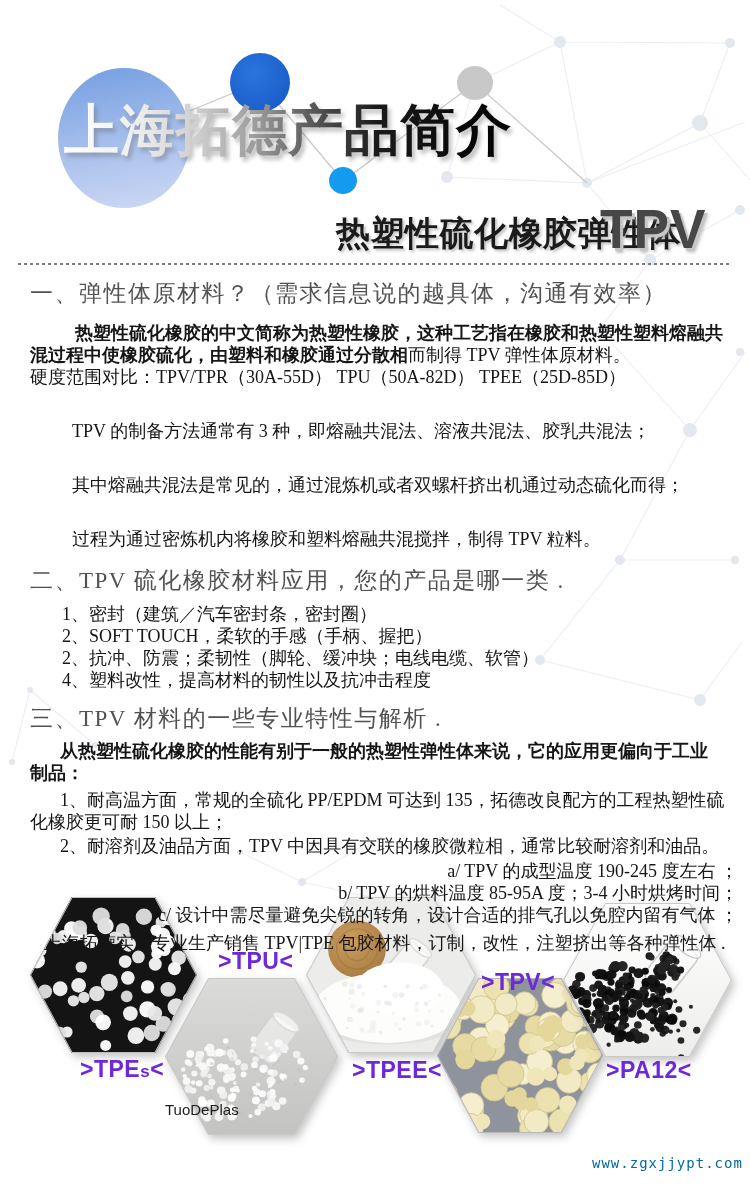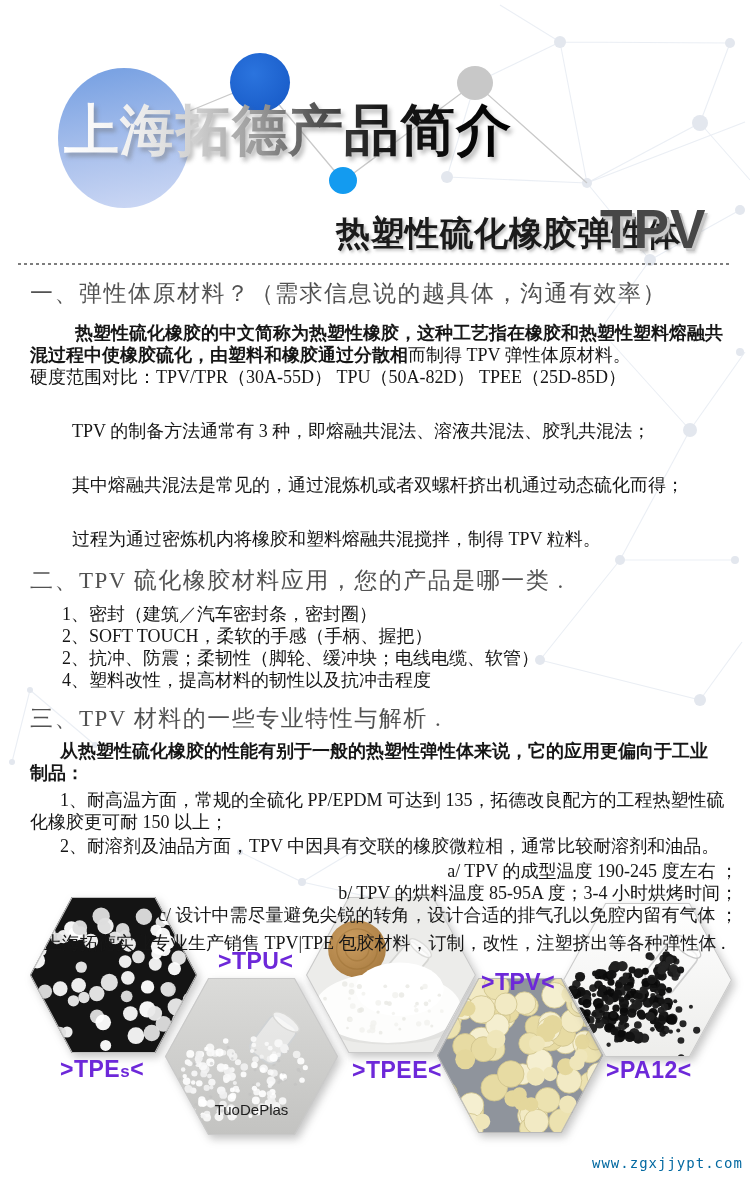--- a/index.html
+++ b/index.html
@@ -68,25 +68,25 @@
   #hex-tpes{left:30px;top:897px;width:167px;height:156px;}
   #hex-tuode{left:165px;top:978px;width:173px;height:157px;}
   #hex-tpee{left:306px;top:897px;width:170px;height:156px;}
   #hex-tpv{left:437px;top:978px;width:166px;height:155px;}
   #hex-pa12{left:563px;top:903px;width:169px;height:154px;}
 
   .prod-label{position:absolute;z-index:5;font-family:Liberation Sans, sans-serif;
       font-weight:bold;font-size:23px;color:#6d28d9;letter-spacing:.5px;}
   #label-tpu{left:218px;top:948px;}
   #label-tpv{left:481px;top:969px;}
-  #label-tpes{left:60px;top:1056px;text-align:center;}
+  #label-tpes{left:80px;top:1056px;text-align:center;}
   #label-tpee{left:352px;top:1057px;}
   #label-pa12{left:606px;top:1057px;}
   #label-tpes .small-s{font-size:17px;}
-  #brand-text{position:absolute;left:165px;top:1101px;width:173px;text-align:center;z-index:5;
+  #brand-text{position:absolute;left:165px;top:1101px;width:173px;z-index:5;
       font-family:"Liberation Sans","DejaVu Sans",sans-serif;font-size:15px;color:#1d1d1d;}
 
   
   #website{position:absolute;left:592px;top:1155px;z-index:5;color:#0369a1;
       font-family:"DejaVu Sans Mono","Liberation Mono",monospace;font-size:14px;letter-spacing:1px;}
 </style>
 </head>
 <body>
 
 <div id="page">

